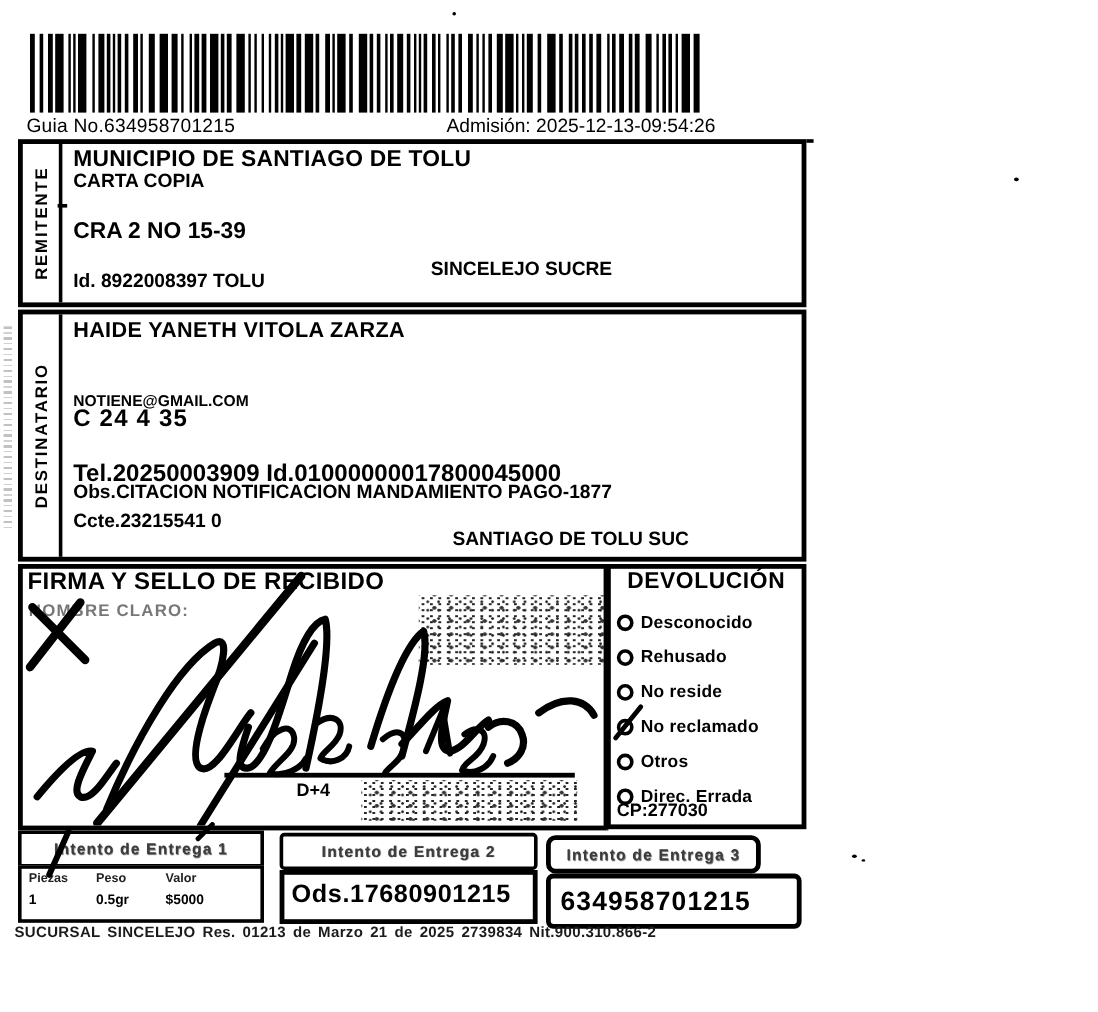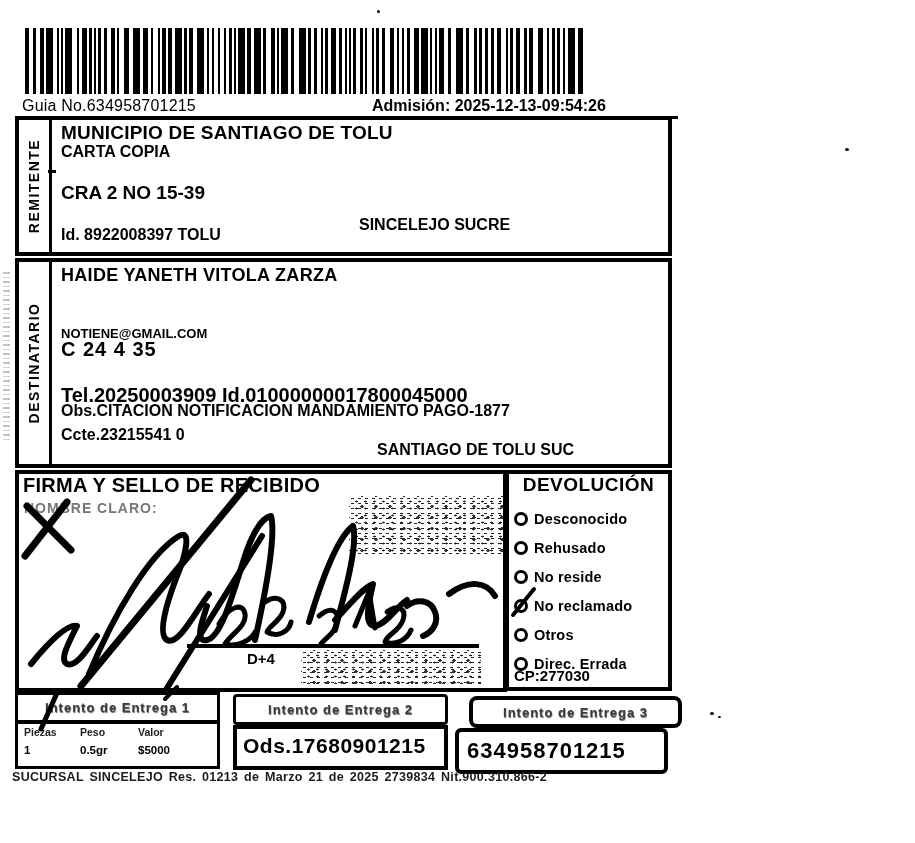--- a/index.html
+++ b/index.html
@@ -14,21 +14,21 @@
   
   .barcode { position:absolute; left:25px; top:28px; width:566px; height:66px;
     display:flex; align-items:stretch; overflow:hidden; }
   .barcode span { background:#000; flex:0 0 auto; }
 
   
   .guia-line { position:absolute; left:22px; top:97px; width:283px;
     font-size:16px; font-weight:400; border-bottom:4px solid #0369a1; padding-bottom:1px;
     letter-spacing:.2px; }
   .admission-line { position:absolute; left:372px; top:97px; width:306px;
-    font-size:16px; font-weight:700; border-bottom:3px solid #000; padding-bottom:1px; }
+    font-size:16px; font-weight:400; border-bottom:3px solid #000; padding-bottom:1px; }
 
   
   .box { position:absolute; border:4px solid #000; background:#fff; }
   .remitente-box   { left:15px; top:116px;  width:657px; height:140px; }
   .destinatario-box{ left:15px; top:258px;  width:657px; height:210px; }
   .firma-box       { left:15px; top:470px;  width:492px; height:222px; }
   .devolucion-box  { left:505px; top:470px; width:167px; height:221px; }
 
   .vstrip { position:absolute; left:0; top:0; bottom:0; width:33px;
     border-right:3px solid #000; display:flex; align-items:center; justify-content:center; }
@@ -82,21 +82,21 @@
   .dev-label { font-size:14.5px; font-weight:700; letter-spacing:.2px; white-space:nowrap; }
   .dev-cp { position:absolute; left:5px; top:193px; font-size:15px; font-weight:600; }
   .pen-tick { position:absolute; left:-4px; top:-6px; width:28px; height:34px; }
   .pen-tick line { stroke:#000; stroke-width:4; stroke-linecap:round; }
 
   
   .boxA-header { left:15px;  top:692px; width:205px; height:31px; border-width:3px; }
   .boxA-body   { left:15px;  top:721px; width:205px; height:48px; border-width:3px; }
   .boxB-header { left:233px; top:694px; width:215px; height:31px; border-width:3px; border-radius:4px; }
   .boxB-body   { left:233px; top:725px; width:215px; height:45px; }
-  .boxC-header { left:469px; top:696px; width:213px; height:32px; border-radius:8px;padding-left:11px; }
+  .boxC-header { left:455px; top:696px; width:179px; height:32px; border-radius:8px;padding-left:11px; }
   .boxC-body   { left:455px; top:728px; width:213px; height:46px; border-radius:6px; }
 
   .attempt-header-text { position:absolute; inset:0; display:flex; align-items:center;
     justify-content:center; font-size:13px; font-weight:700; color:#3c3c3c;
     letter-spacing:1px; filter: blur(.5px); text-shadow:.5px .5px .8px #666; }
 
   .pv-col { position:absolute; top:2px; }
   .pv-head { font-size:10.5px; font-weight:700; color:#222; filter:blur(.3px); }
   .pv-val  { font-size:11.5px; font-weight:700; margin-top:6px; }
   .col-piezas { left:6px; }

